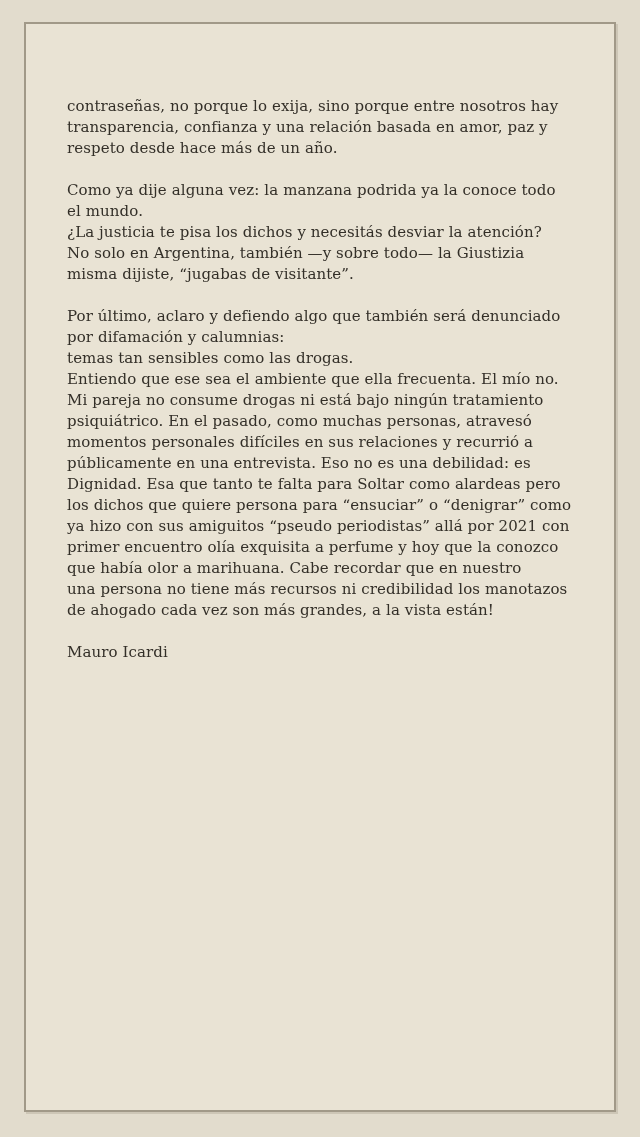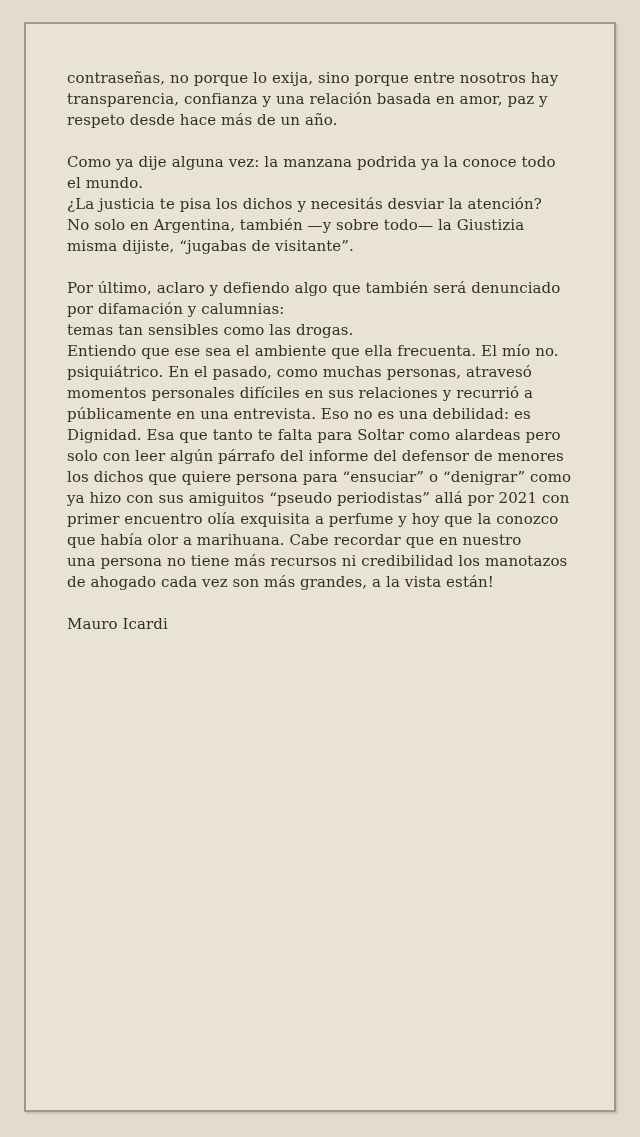--- a/index.html
+++ b/index.html
@@ -31,20 +31,21 @@
     border: 2px solid var(--border-color);
     box-shadow: 2px 2px 0 var(--shadow-color);
     box-sizing: content-box;
   }
   .content {
     padding: 44px 28px 0 41px;
     color: var(--text-color);
     font-size: 15px;
     line-height: 21px;
     letter-spacing: 0.1px;
+    margin-top: 28px;
   }
   .content p {
     margin: 21px 0 0 0;
     padding: 0;
   }
   .content p:first-child {
     margin-top: 0;
   }
   .line {
     display: block;
@@ -66,25 +67,25 @@
         <span class="line">el mundo.</span>
         <span class="line">¿La justicia te pisa los dichos y necesitás desviar la atención?</span>
         <span class="line">No solo en Argentina, también —y sobre todo— la Giustizia</span>
         <span class="line">misma dijiste, “jugabas de visitante”.</span>
       </p>
       <p>
         <span class="line">Por último, aclaro y defiendo algo que también será denunciado</span>
         <span class="line">por difamación y calumnias:</span>
         <span class="line">temas tan sensibles como las drogas.</span>
         <span class="line">Entiendo que ese sea el ambiente que ella frecuenta. El mío no.</span>
+        <span class="line">Mi pareja no consume drogas ni está bajo ningún tratamiento</span>
         <span class="line">psiquiátrico. En el pasado, como muchas personas, atravesó</span>
         <span class="line">momentos personales difíciles en sus relaciones y recurrió a</span>
         <span class="line">públicamente en una entrevista. Eso no es una debilidad: es</span>
         <span class="line">Dignidad. Esa que tanto te falta para Soltar como alardeas pero</span>
-        <span class="line">solo con leer algún párrafo del informe del defensor de menores</span>
         <span class="line">los dichos que quiere persona para “ensuciar” o “denigrar” como</span>
         <span class="line">ya hizo con sus amiguitos “pseudo periodistas” allá por 2021 con</span>
         <span class="line">primer encuentro olía exquisita a perfume y hoy que la conozco</span>
         <span class="line">que había olor a marihuana. Cabe recordar que en nuestro</span>
         <span class="line">una persona no tiene más recursos ni credibilidad los manotazos</span>
         <span class="line">de ahogado cada vez son más grandes, a la vista están!</span>
       </p>
       <p>
         <span class="line">Mauro Icardi</span>
       </p>

